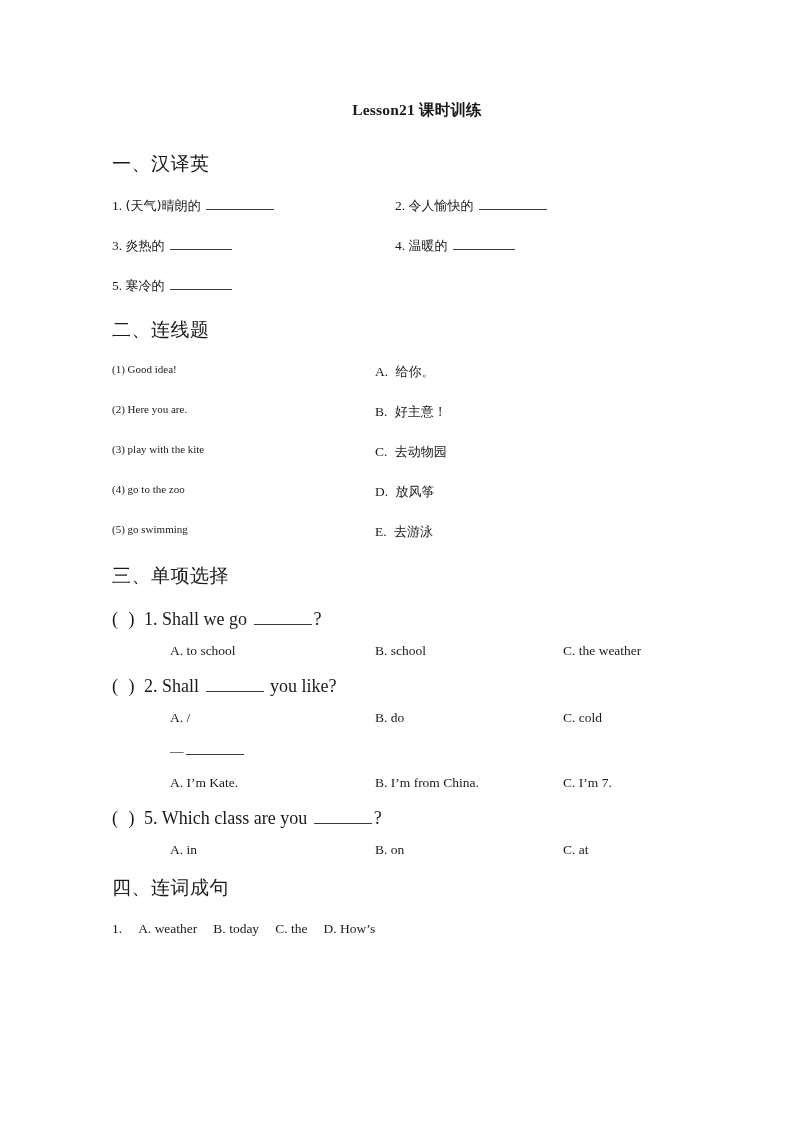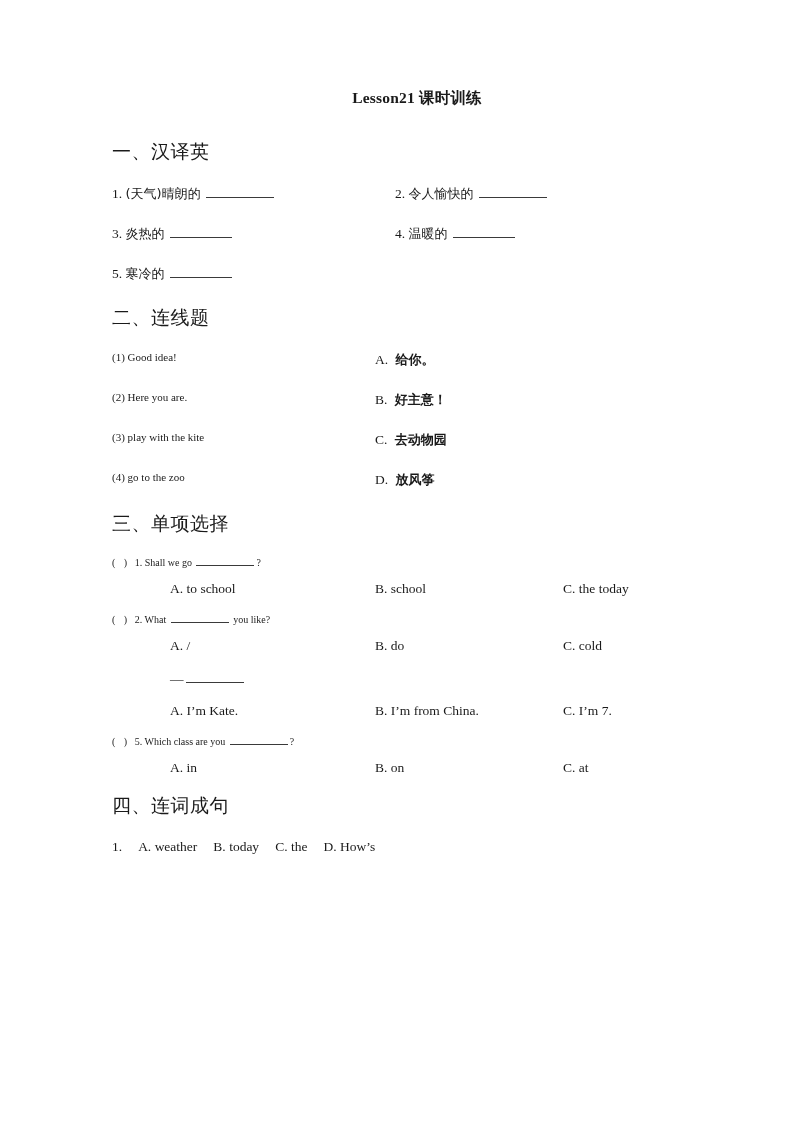--- a/index.html
+++ b/index.html
@@ -13,21 +13,21 @@
     height: 1122px;
     background: #ffffff;
     margin: 0 auto;
     overflow: hidden;
     font-family: "Liberation Serif", "DejaVu Serif", serif;
     color: #1a1a1a;
   }
   .content {
     position: absolute;
     left: 112px;
-    top: 88px;
+    top: 100px;
     width: 580px;
   }
 
   
   .doc-title {
     font-family: "Liberation Serif", "DejaVu Serif", serif;
     font-weight: bold;
     font-size: 15.5px;
     text-align: center;
     letter-spacing: 0.2px;
@@ -62,26 +62,26 @@
     margin: 0 2px;
   }
   .blank.w-long { width: 68px; }
   .blank.w-mid  { width: 62px; }
   .blank.w-short{ width: 58px; }
 
   
   .match-row { position: relative; height: 19px; margin-bottom: 21px; }
   .match-left  { position: absolute; left: 0;     top: 0; font-size: 11px; white-space: nowrap; }
   .match-right { position: absolute; left: 263px; top: 0; font-size: 13.5px; white-space: nowrap; }
-  .match-right .cn { margin-left: 4px; font-weight: bold; }
+  .match-right .cn { margin-left: 4px; }
 
   
   .mc-block { margin-bottom: 0; }
   .mc-stem {
-    font-size: 10px;
+    font-size: 18px;
     margin-bottom: 13px;
     white-space: nowrap;
   }
   .paren { letter-spacing: 3px; margin-right: 2px; }
   .mc-options {
     position: relative;
     height: 19px;
     margin-bottom: 14px;
   }
   .opt { position: absolute; top: 0; font-size: 13.5px; white-space: nowrap; }
@@ -185,20 +185,30 @@
       <div class="match-left">
         <span>(4)</span>
         <span>go to the zoo</span>
       </div>
       <div class="match-right">
         <span>D.</span>
         <span class="cn">放风筝</span>
       </div>
     </div>
 
+    <div class="match-row">
+      <div class="match-left">
+        <span>(5)</span>
+        <span>go swimming</span>
+      </div>
+      <div class="match-right">
+        <span>E.</span>
+        <span class="cn">去游泳</span>
+      </div>
+    </div>
 
     <div class="section-heading">三、单项选择</div>
 
     <div class="mc-block">
       <div class="mc-stem">
         <span class="paren">(    )</span>
         <span>1.</span>
         <span>Shall we go</span>
         <span class="blank w-short"></span><span>?</span>
       </div>
@@ -206,30 +216,30 @@
         <div class="opt a">
           <span>A.</span>
           <span>to school</span>
         </div>
         <div class="opt b">
           <span>B.</span>
           <span>school</span>
         </div>
         <div class="opt c">
           <span>C.</span>
-          <span>the today</span>
+          <span>the weather</span>
         </div>
       </div>
     </div>
 
     <div class="mc-block">
       <div class="mc-stem">
         <span class="paren">(    )</span>
         <span>2.</span>
-        <span>What</span>
+        <span>Shall</span>
         <span class="blank w-short"></span>
         <span>you like?</span>
       </div>
       <div class="mc-options">
         <div class="opt a">
           <span>A.</span>
           <span>/</span>
         </div>
         <div class="opt b">
           <span>B.</span>

